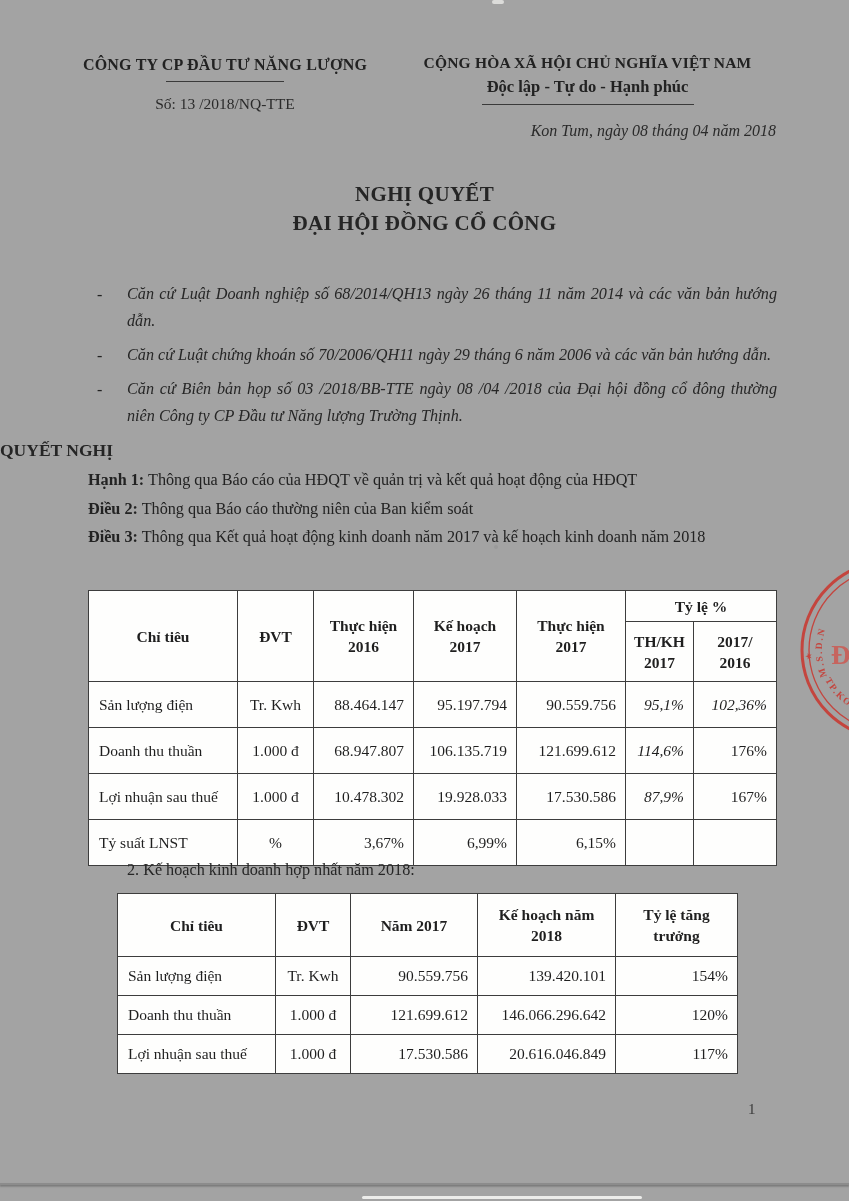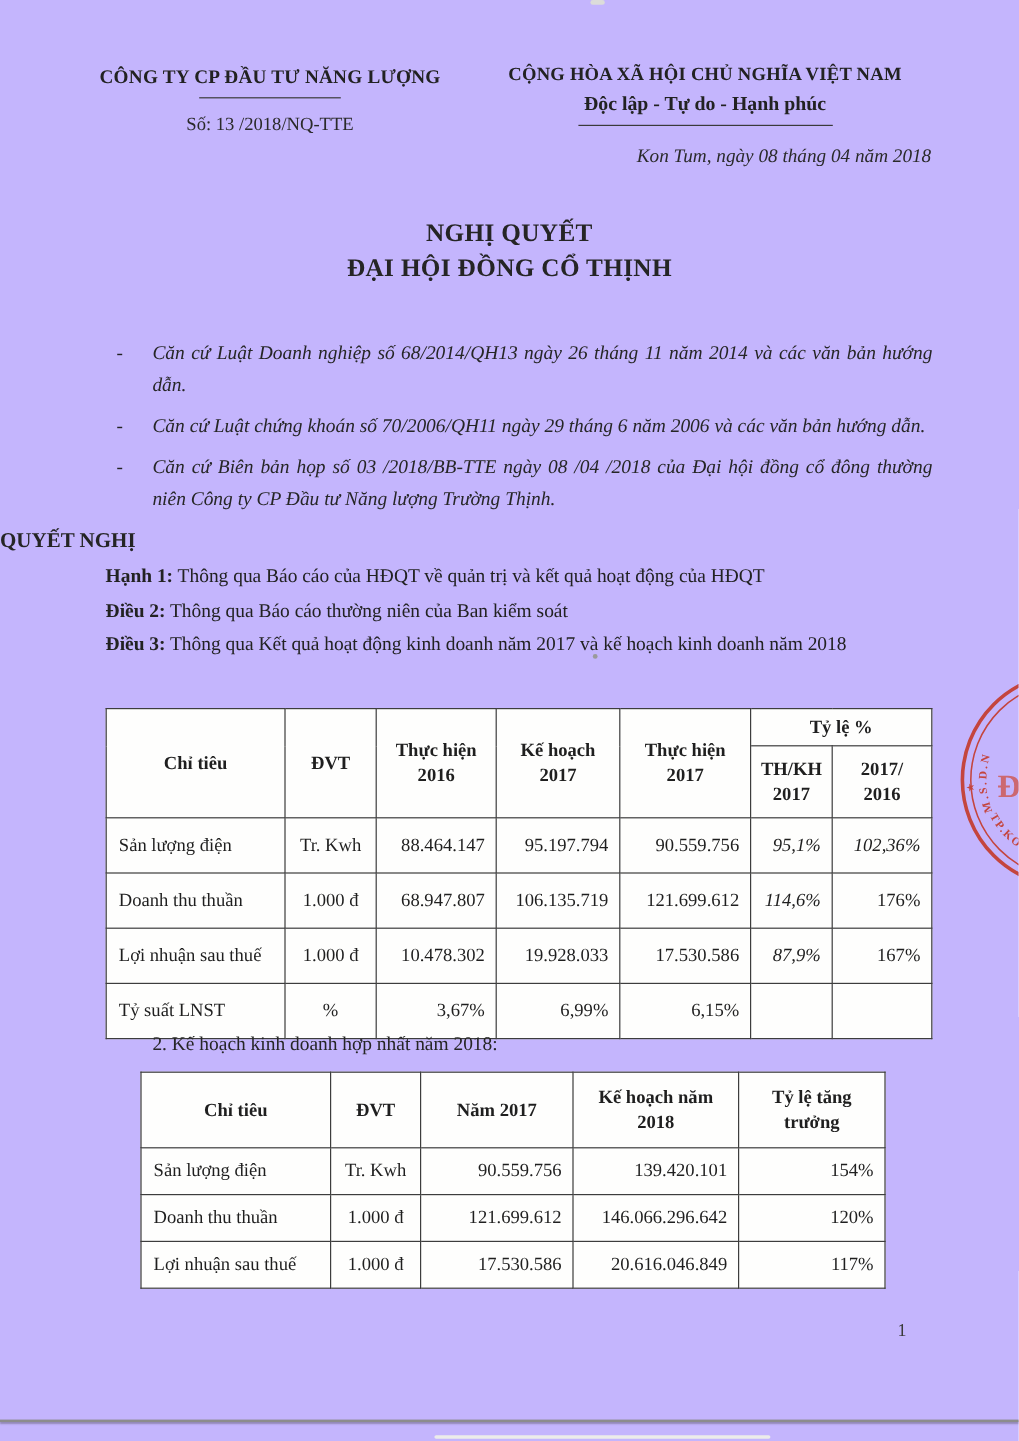--- a/index.html
+++ b/index.html
@@ -1,19 +1,19 @@
 <!DOCTYPE html>
 <html lang="vi"><head>
 <meta charset="utf-8">
 <style>
   html,body{margin:0;padding:0;background:#ffffff;}
   .page{
     position:relative;
     width:849px;height:1201px;
-    background:#c4b5fd;
+    background:#a3a3a3;
     font-family:"Liberation Serif","DejaVu Serif",serif;
     color:#222222;
     overflow:hidden;
     text-decoration:underline;
   }
   
   .hdr-left{position:absolute;top:56px;left:60px;width:330px;text-align:center;}
   .hdr-right{position:absolute;top:54px;left:395px;width:385px;text-align:center;}
   .company-l1{font-weight:bold;font-size:16px;letter-spacing:.2px;}
   .company-l2{font-weight:bold;font-size:16px;margin-top:5px;letter-spacing:.4px;}
@@ -79,21 +79,21 @@
 
   <div class="hdr-right">
     <div class="nation-l1">CỘNG HÒA XÃ HỘI CHỦ NGHĨA VIỆT NAM</div>
     <div class="nation-l2">Độc lập - Tự do - Hạnh phúc</div>
     <hr class="rule rule-right">
     <div class="place-date">Kon Tum, ngày 08 tháng 04 năm 2018</div>
   </div>
 
   <div class="title">
     <div>NGHỊ QUYẾT</div>
-    <div>ĐẠI HỘI ĐỒNG CỔ THỊNH</div>
+    <div>ĐẠI HỘI ĐỒNG CỔ CÔNG</div>
   </div>
 
   <div class="preamble">
     <div class="p-item">
       <span class="p-dash">-</span>
       <span class="p-text">Căn cứ Luật Doanh nghiệp số 68/2014/QH13 ngày 26 tháng 11 năm 2014 và các văn bản hướng dẫn.</span>
     </div>
     <div class="p-item">
       <span class="p-dash">-</span>
       <span class="p-text">Căn cứ Luật chứng khoán số 70/2006/QH11 ngày 29 tháng 6 năm 2006 và các văn bản hướng dẫn.</span>

